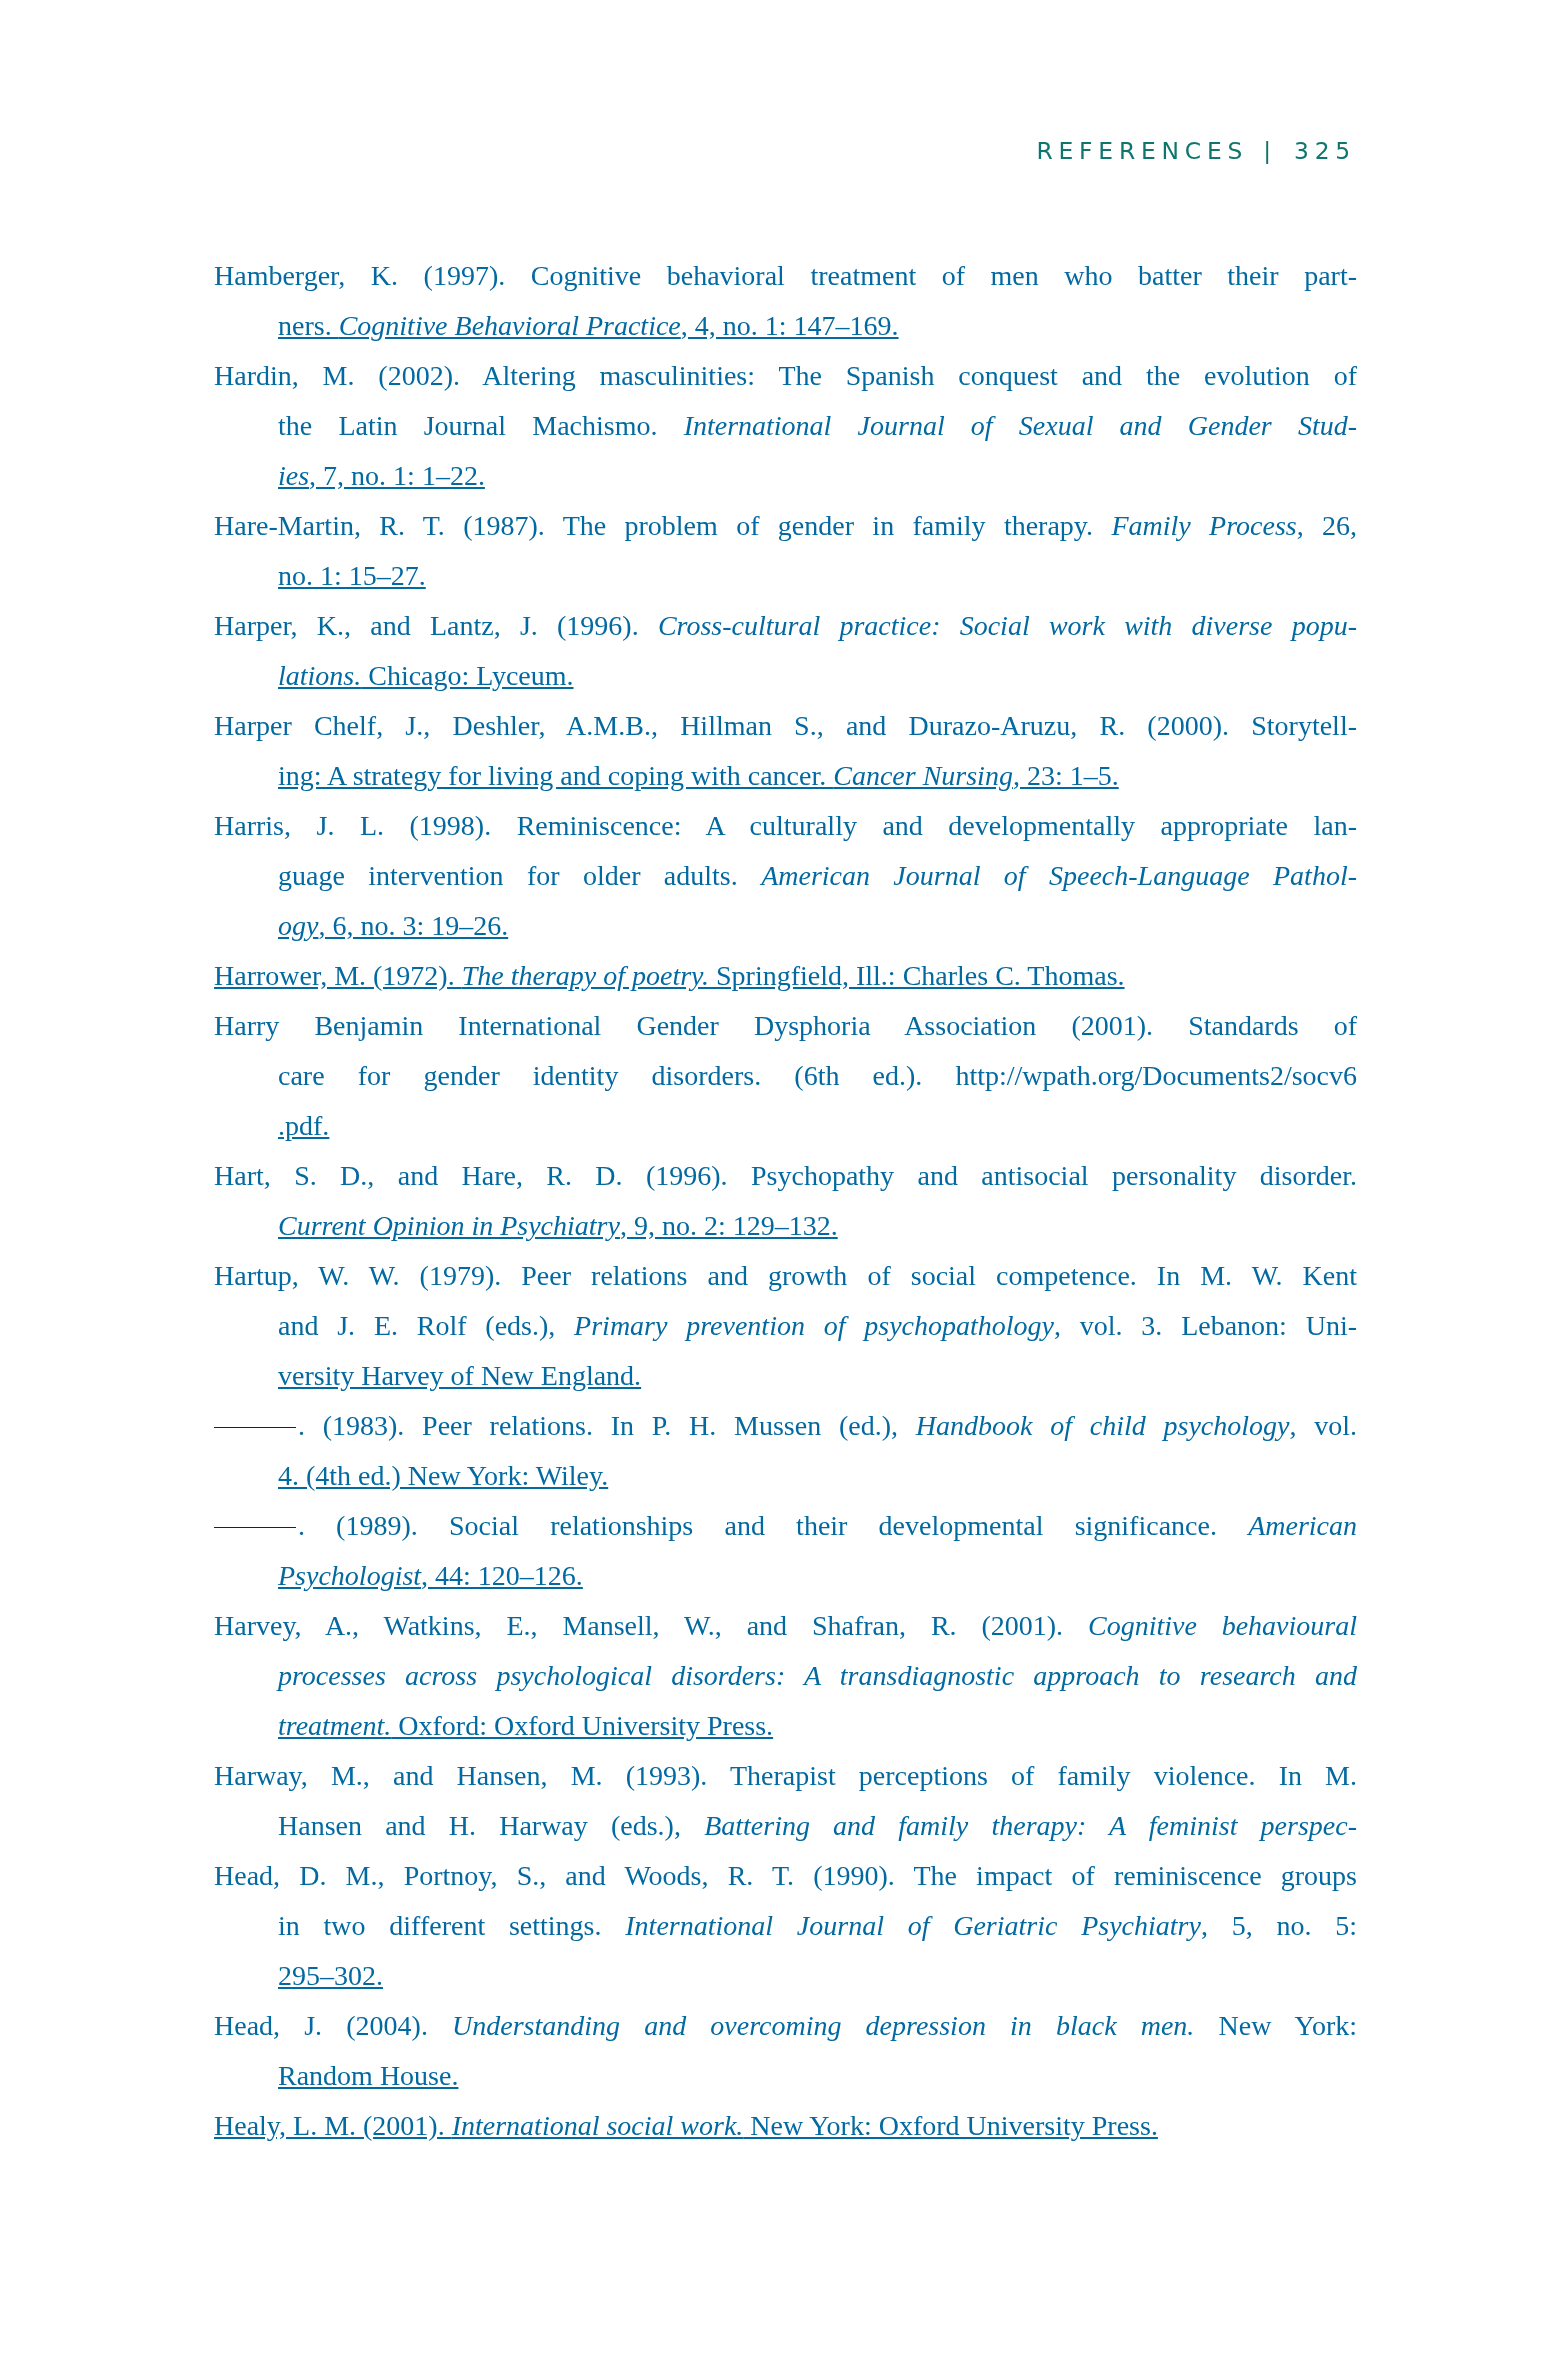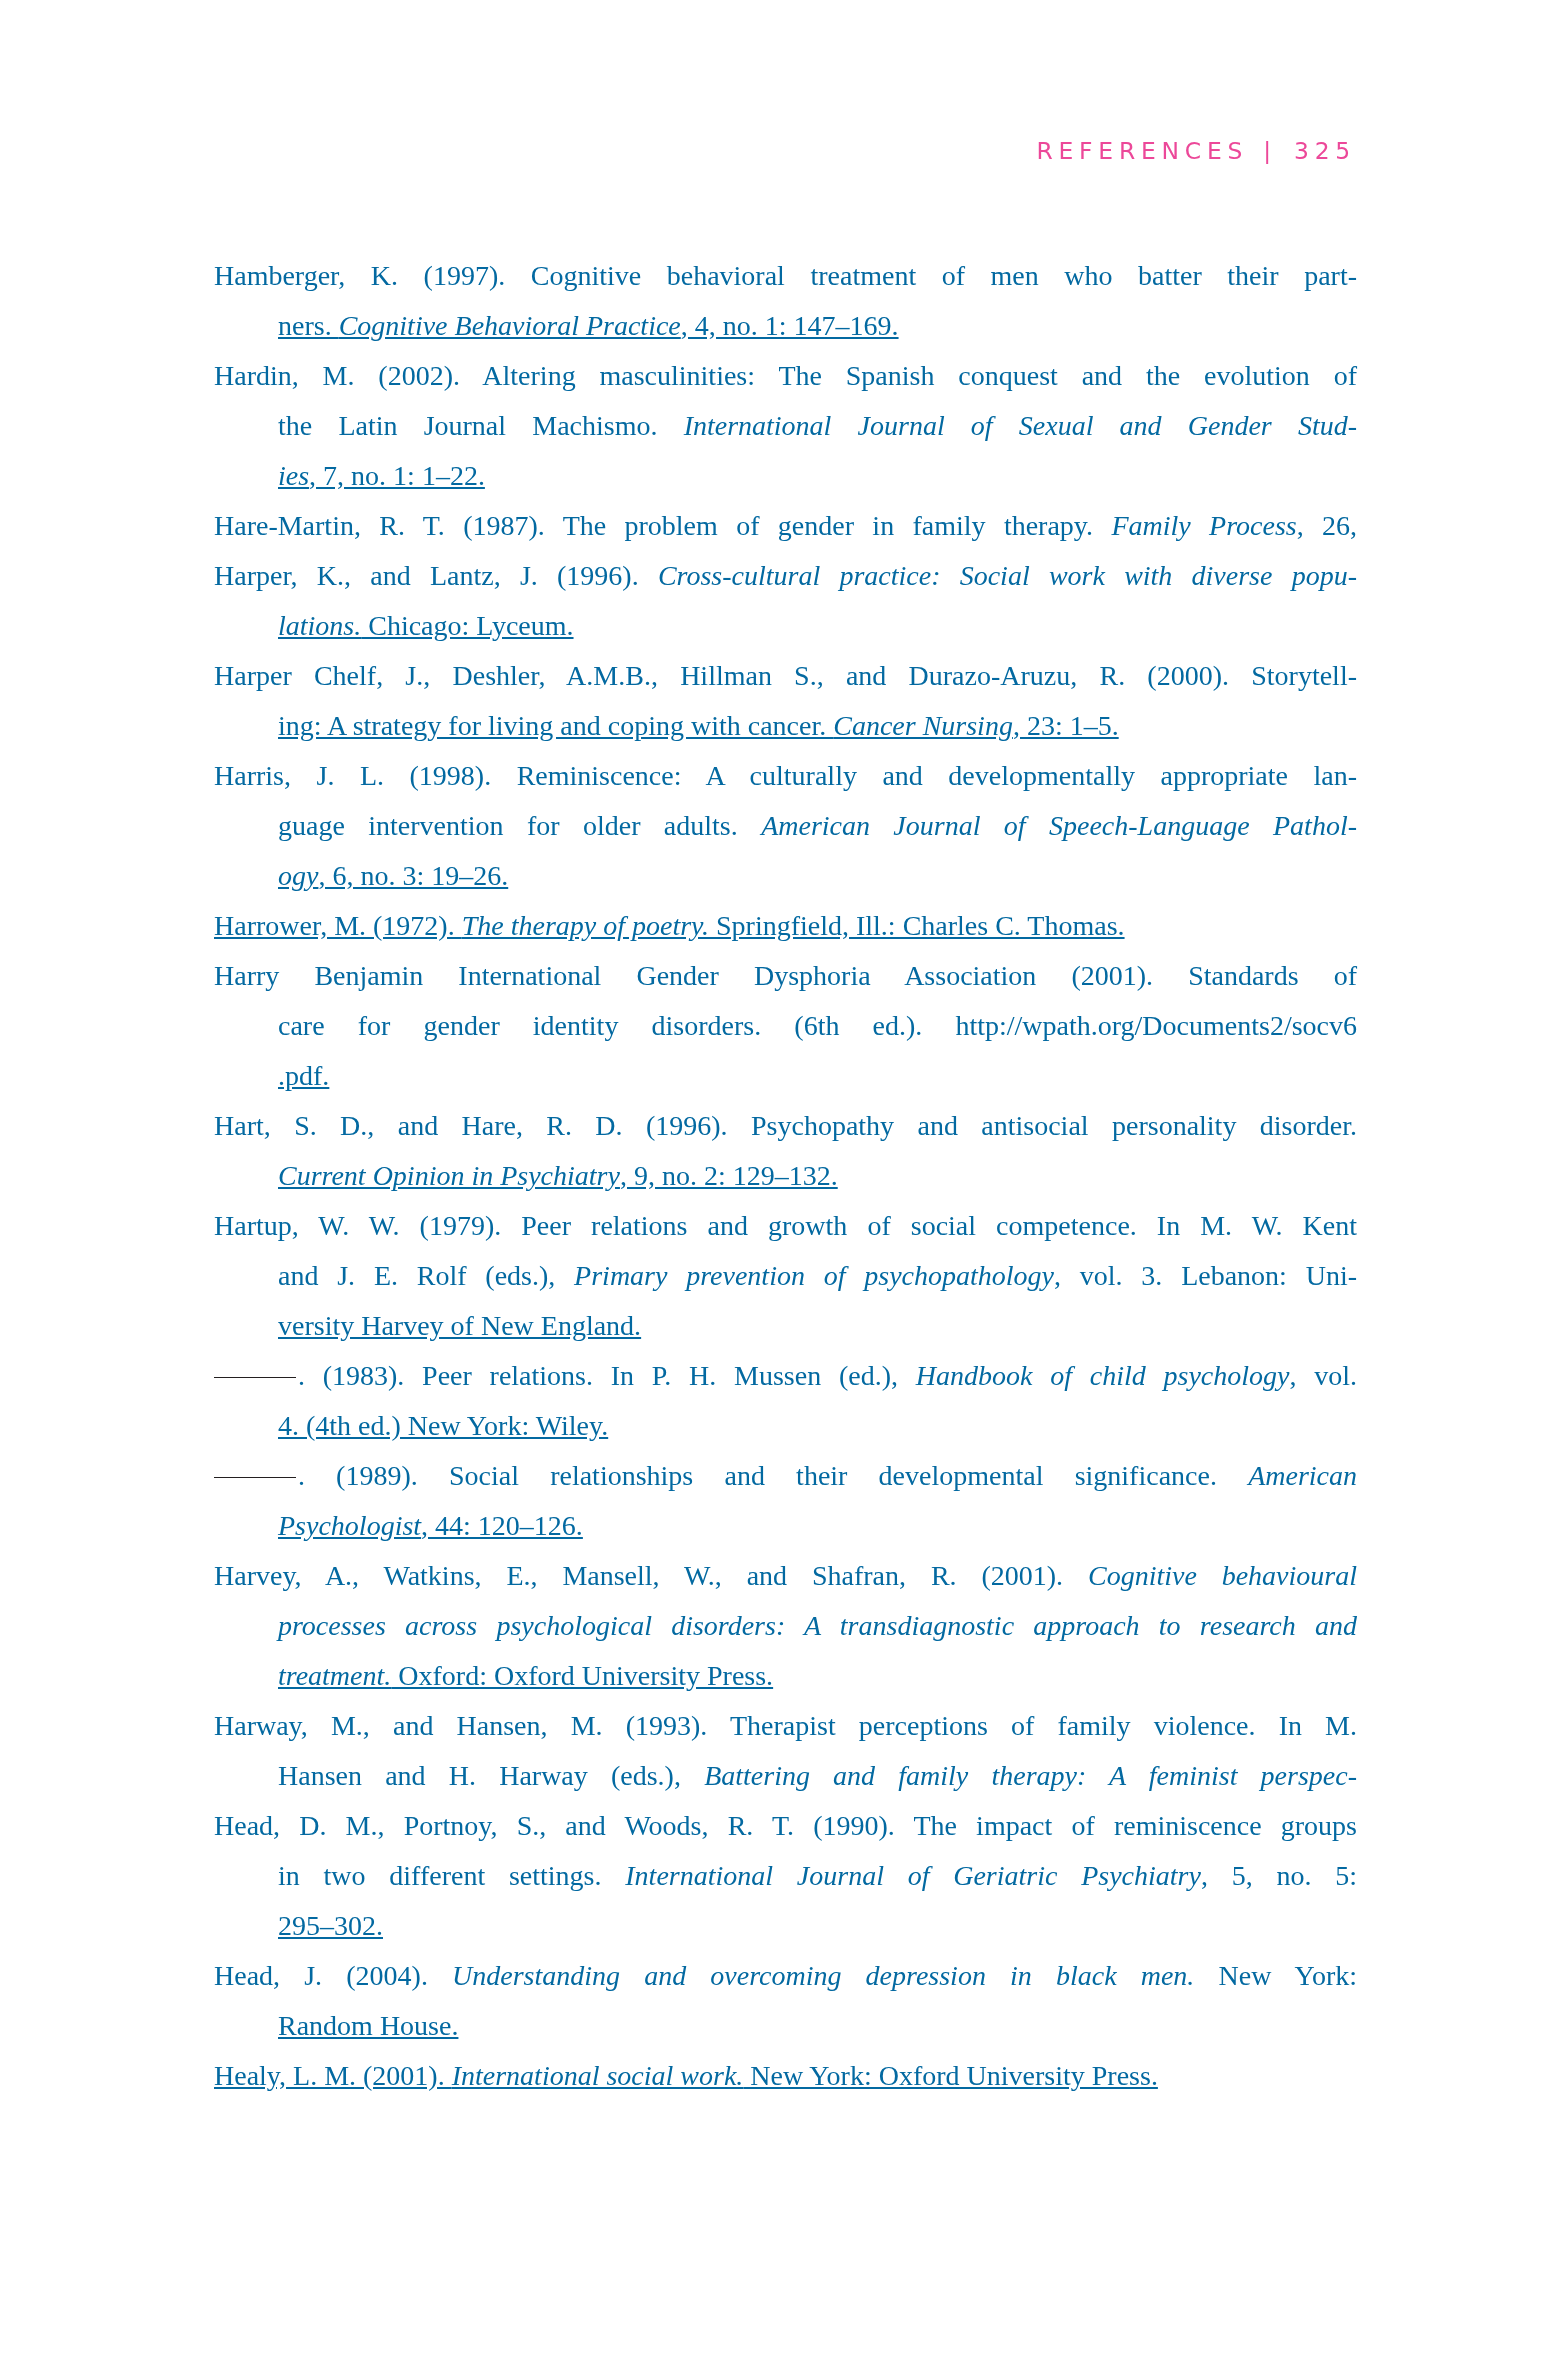--- a/index.html
+++ b/index.html
@@ -1,20 +1,20 @@
 <!DOCTYPE html>
 <html style="font-size:15px"><head>
 <meta charset="utf-8">
 <style>
   html, body { margin: 0; padding: 0; background: #ffffff; }
   body { width: 1561px; height: 2357px; position: relative; overflow: hidden; }
   .page-header {
     position: absolute; top: 137px; right: 205px;
     font-family: "DejaVu Sans", sans-serif; font-size: 23.4px; letter-spacing: 5.8px;
-    color: #ec4899; white-space: nowrap; line-height: 28px;
+    color: #0f766e; white-space: nowrap; line-height: 28px;
   }
   .page-header .sep { margin: 0 3.7px 0 1.9px; }
   .references {
     position: absolute; left: 214px; top: 251px; width: 1143px;
     font-family: "Liberation Serif", "DejaVu Serif", serif;
     font-size: 28px; line-height: 50px; color: #0369a1;
   }
   .line { display: block; text-align: justify; text-align-last: justify; white-space: nowrap; }
   .line.indent { padding-left: 64px; }
   .line.ragged { text-align-last: left; text-decoration: underline; }
@@ -34,20 +34,21 @@
       <span class="line"><span>Hamberger, K. (1997). Cognitive behavioral treatment of men who batter their part-</span></span>
       <span class="line indent ragged"><span>ners. </span><i>Cognitive Behavioral Practice</i><span>, 4, no. 1: 147–169.</span></span>
     </div>
     <div>
       <span class="line"><span>Hardin, M. (2002). Altering masculinities: The Spanish conquest and the evolution of</span></span>
       <span class="line indent"><span>the Latin Journal Machismo. </span><i>International Journal of Sexual and Gender Stud-</i></span>
       <span class="line indent ragged"><i>ies</i><span>, 7, no. 1: 1–22.</span></span>
     </div>
     <div>
       <span class="line"><span>Hare-Martin, R. T. (1987). The problem of gender in family therapy. </span><i>Family Process</i><span>, 26,</span></span>
+      <span class="line indent ragged"><span>no. 1: 15–27.</span></span>
     </div>
     <div>
       <span class="line"><span>Harper, K., and Lantz, J. (1996). </span><i>Cross-cultural practice: Social work with diverse popu-</i></span>
       <span class="line indent ragged"><i>lations.</i><span> Chicago: Lyceum.</span></span>
     </div>
     <div>
       <span class="line"><span>Harper Chelf, J., Deshler, A.M.B., Hillman S., and Durazo-Aruzu, R. (2000). Storytell-</span></span>
       <span class="line indent ragged"><span>ing: A strategy for living and coping with cancer. </span><i>Cancer Nursing</i><span>, 23: 1–5.</span></span>
     </div>
     <div>

